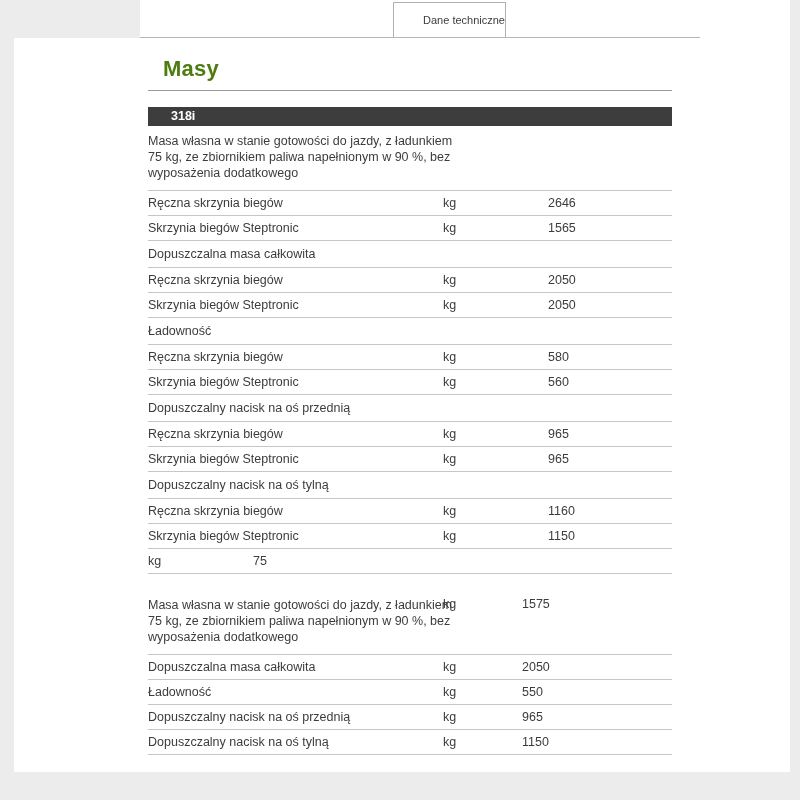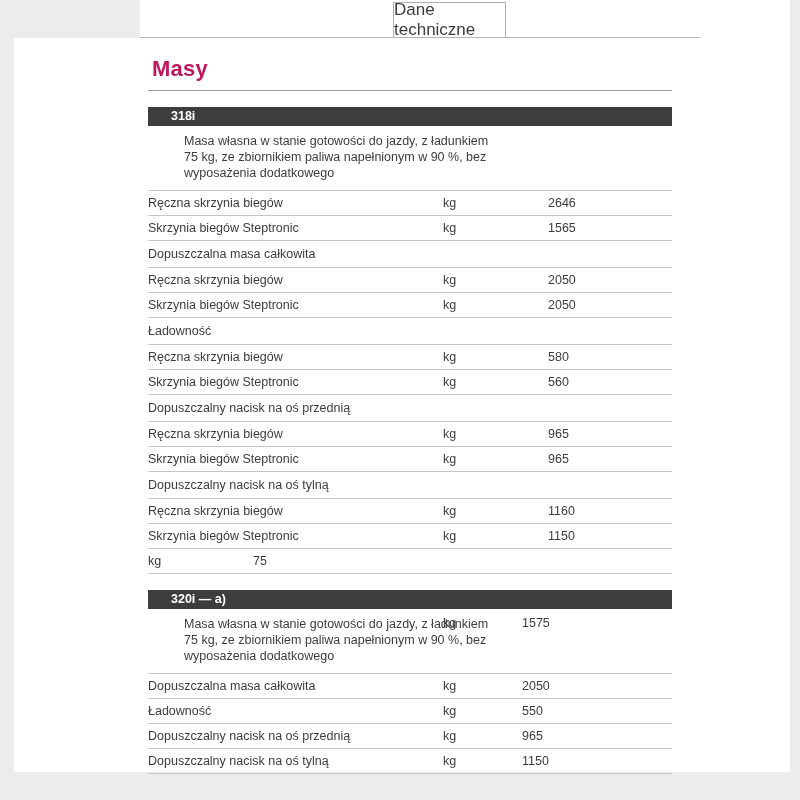--- a/index.html
+++ b/index.html
@@ -21,56 +21,56 @@
     background:#ececec;
   }
   .topbar-line{
     position:absolute;left:126px;top:37px;width:560px;height:1px;
     background:#b5b5b5;
   }
   .tab{
     position:absolute;left:379px;top:2px;width:113px;height:35px;
     border:1px solid #b0b0b0;border-bottom:none;
     display:flex;align-items:center;justify-content:flex-end;
-    font-size:17px;color:#3c3c3c;box-sizing:border-box;
+    font-size:11px;color:#3c3c3c;box-sizing:border-box;
     background:#ffffff;cursor:default;
   }
   .search-btn{
     position:absolute;left:496px;top:2px;width:176px;height:33px;
     background:#111111;color:#ffffff;border:none;
     font-family:inherit;font-size:11.5px;font-weight:bold;
     letter-spacing:0.6px;cursor:pointer;
   }
   
   .content{
     position:absolute;left:134px;top:0;width:524px;
   }
   .title{
-    margin:56px 0 0 4px;
-    font-size:22px;font-weight:bold;color:#be185d;
+    margin:56px 0 0 15px;
+    font-size:22px;font-weight:bold;color:#4d7c0f;
     letter-spacing:0.2px;
   }
   .title-rule{
     margin-top:8px;height:1px;background:#9a9a9a;width:100%;
   }
   
   .section{margin-top:16px;}
   .sec-header{
     background:#3d3d3d;color:#ffffff;
     font-size:12.5px;font-weight:bold;
     height:19px;line-height:19px;padding-left:23px;
   }
   .row{
     display:flex;align-items:flex-start;
     border-bottom:1px solid #c6c6c6;
     font-size:12.5px;line-height:14px;color:#3c3c3c;
     padding:5px 0;
   }
   .row.desc{padding:7px 0 9px 0;}
-  .row.desc .label div{white-space:nowrap;line-height:16px;margin-left:36px;}
+  .row.desc .label div{white-space:nowrap;line-height:16px;}
   .label{width:295px;flex:0 0 295px;white-space:nowrap;}
   .label.full{width:100%;flex:1 1 auto;}
   .unit{flex:0 0 105px;width:105px;}
   .value{flex:1 1 auto;}
   .sec-1 .unit{flex:0 0 79px;width:79px;}
   .subheader{padding:6px 0;}
 </style>
 </head>
 <body>
 
@@ -160,21 +160,20 @@
             <div class="label">Skrzynia biegów Steptronic</div>
             <div class="unit">kg</div>
             <div class="value">1150</div>
           </div>
           <div class="row data">
             <div class="unit">kg</div>
             <div class="value">75</div>
           </div>
         </div>
         <div class="section sec-1">
-          <div class="sec-header">320i — a)</div>
           <div class="row desc">
             <div class="label">
               <div>Masa własna w stanie gotowości do jazdy, z ładunkiem</div>
               <div>75 kg, ze zbiornikiem paliwa napełnionym w 90 %, bez</div>
               <div>wyposażenia dodatkowego</div>
             </div>
             <div class="unit">kg</div>
             <div class="value">1575</div>
           </div>
           <div class="row data">

